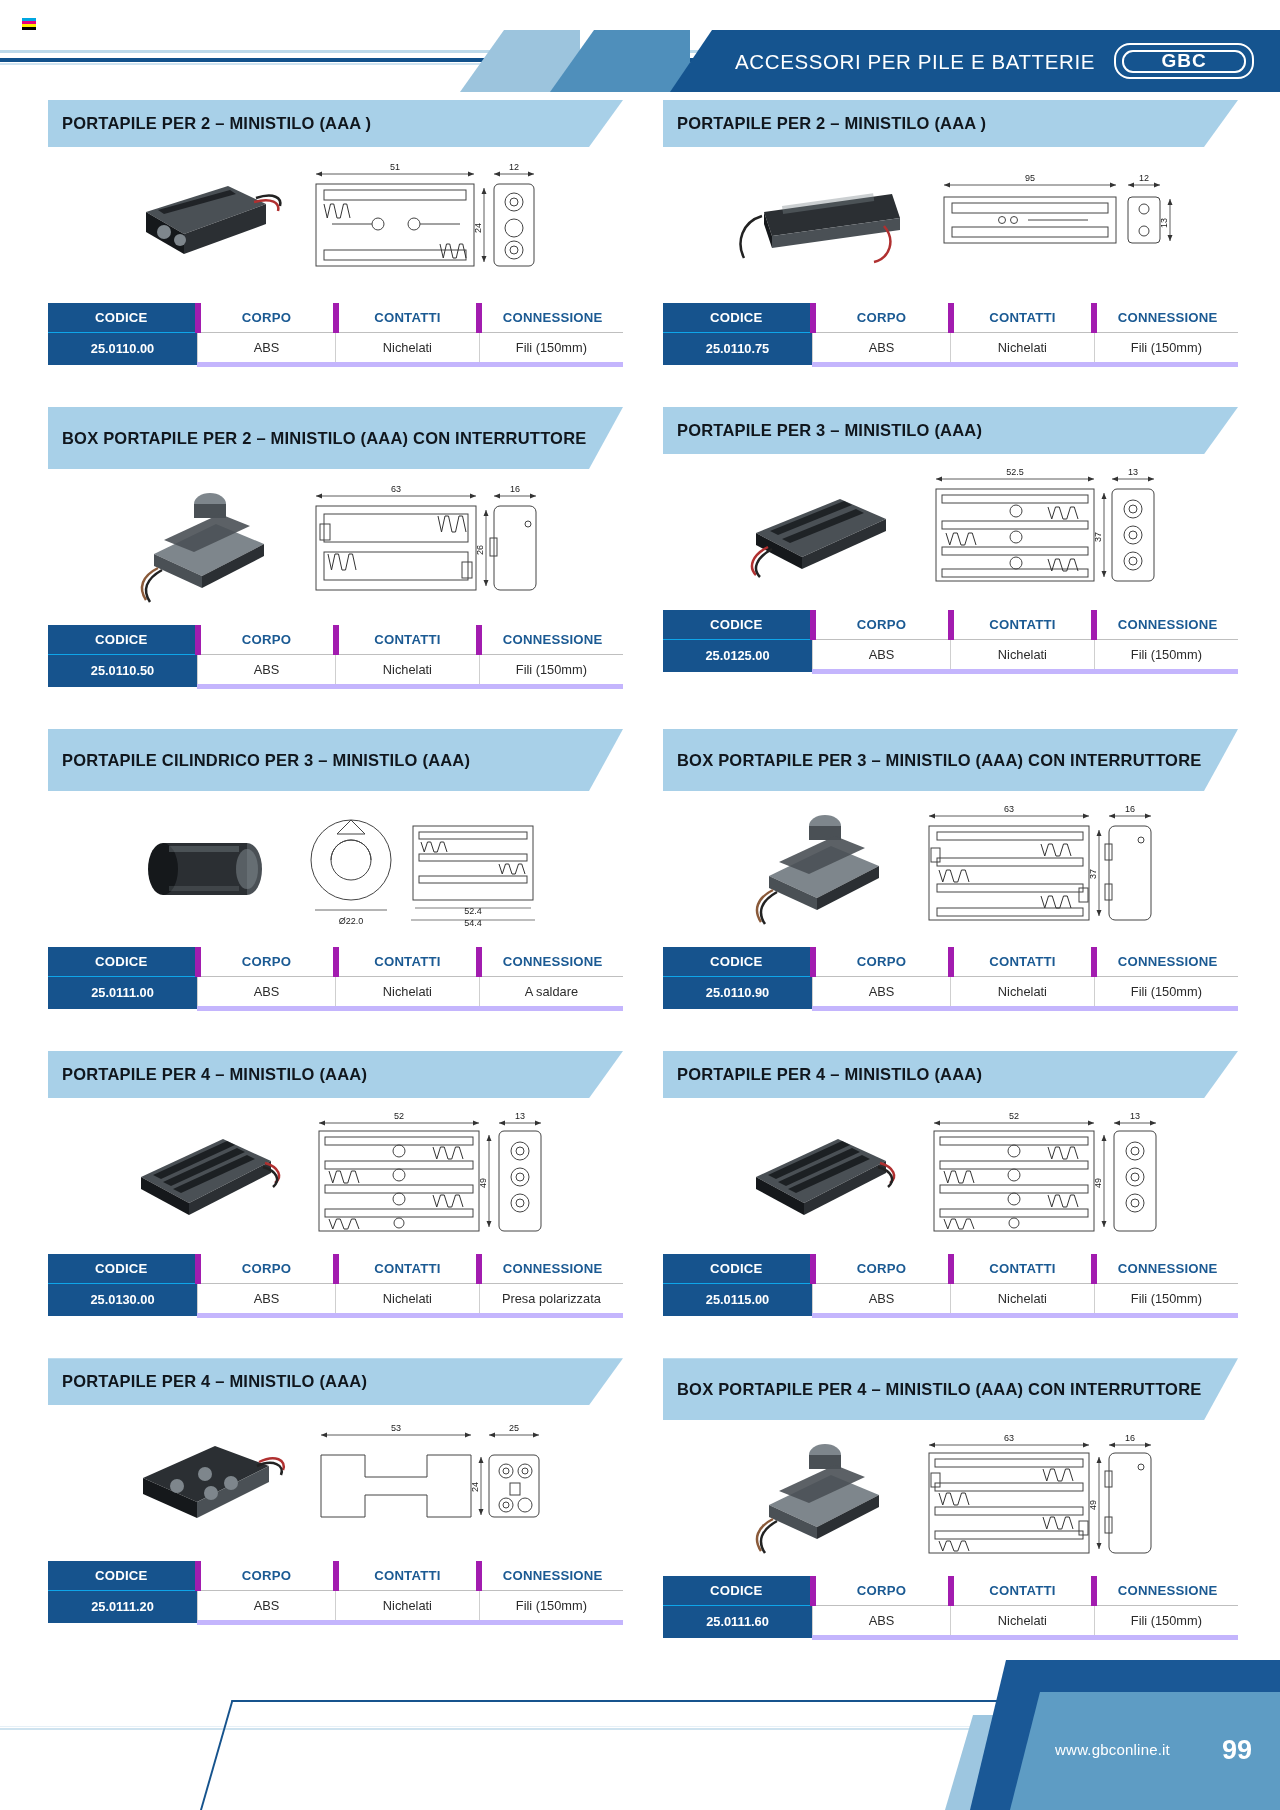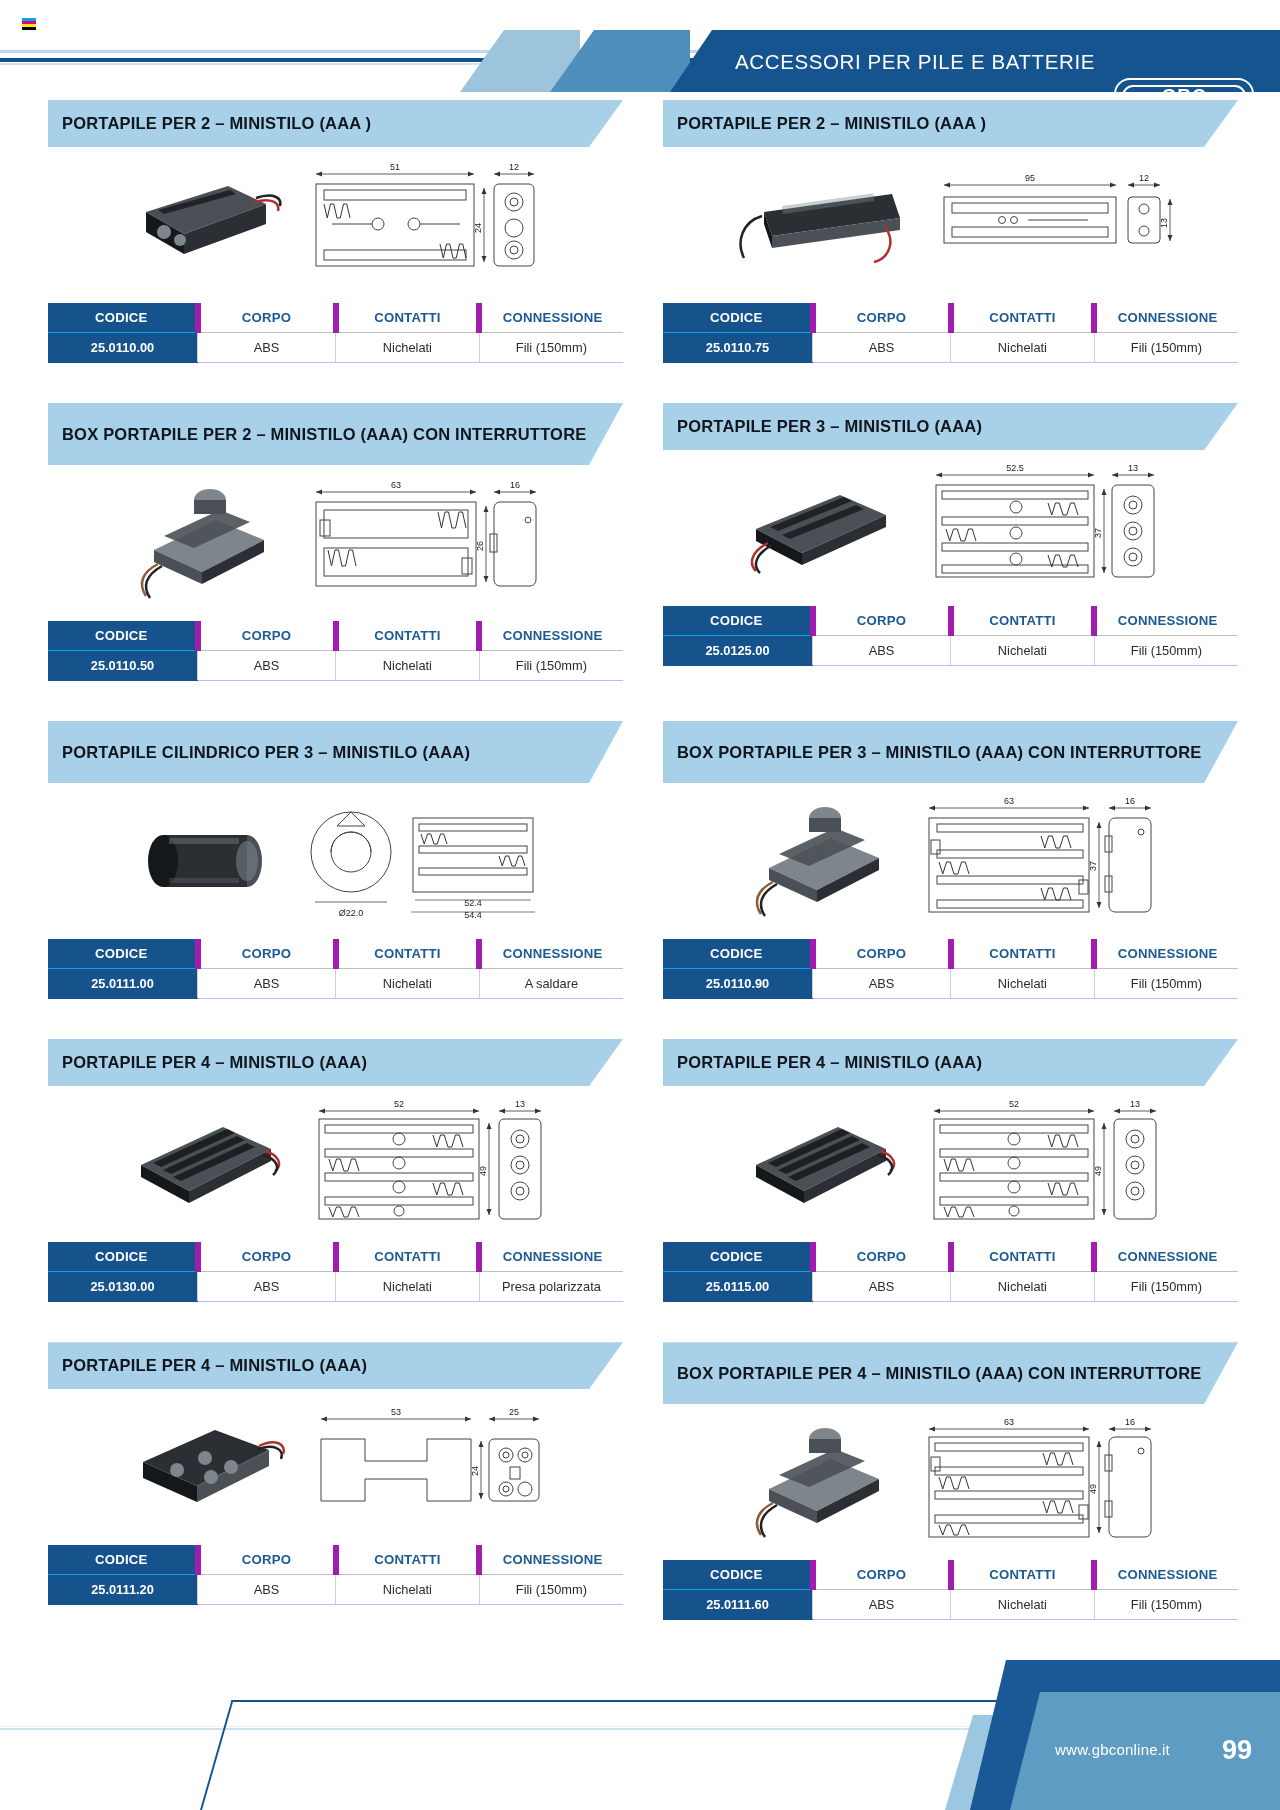--- a/index.html
+++ b/index.html
@@ -41,21 +41,21 @@
   }
   .hdr-title {
     position:absolute; right:185px; top:50px;
     color:#fff; font-size:20.5px; font-weight:normal; letter-spacing:.6px;
     white-space:nowrap;
   }
   .logo {
     position:absolute; right:26px; top:43px;
     width:140px; height:36px;
     border:2.5px solid #ffffff; border-radius:16px;
-    display:flex; align-items:center; justify-content:center;margin-top:35px;
+    display:flex; align-items:center; justify-content:center;
   }
   .logo-inner {
     width:124px; height:23px; border:2px solid #fff; border-radius:11px;
     display:flex; align-items:center; justify-content:center;
     color:#fff; font-size:19px; font-weight:bold; letter-spacing:1px;
     font-family:"Liberation Sans", sans-serif;
   }
 
   
   .grid {
@@ -84,21 +84,21 @@
   
   table.spec { width:100%; border-collapse:collapse; margin-top:6px; }
   table.spec th, table.spec td {
     font-size:12.8px; text-align:center; padding:7px 2px; color:#2b2b2b;
   }
   table.spec th { color:#1b5a93; font-weight:bold; font-size:13.2px; letter-spacing:.2px;}
   table.spec th.code-h, table.spec td.code-c {
     background:#16538d; color:#ffffff; font-weight:bold;
   }
   table.spec thead tr th { border-bottom:1px solid #bfbfbf; }
-  table.spec tbody tr td { border-bottom:1px solid #c4b5fd; }
+  table.spec tbody tr td { border-bottom:5px solid #c4b5fd; }
   table.spec th:not(.code-h) { border-left:6px solid #a21caf; }
   table.spec td:not(.code-c) { border-left:1px solid #cfcfcf; }
   table.spec th.code-h { border-bottom:1px solid #0ea5e9; }
   table.spec td.code-c { border-bottom:1px solid #16538d; }
   col.c1 { width:26%; } col.c2 { width:24%; } col.c3 { width:25%; } col.c4 { width:25%; }
 
   
   .footer { position:absolute; left:0; bottom:0; width:1280px; height:190px;padding-left:44px; }
   .f-hair { position:absolute; left:0; bottom:80px; width:1100px; height:2px; background:#cfe3ef; }
   .f-thin { position:absolute; left:0; bottom:83px; width:1090px; height:1px; background:#e6f0f7; }

